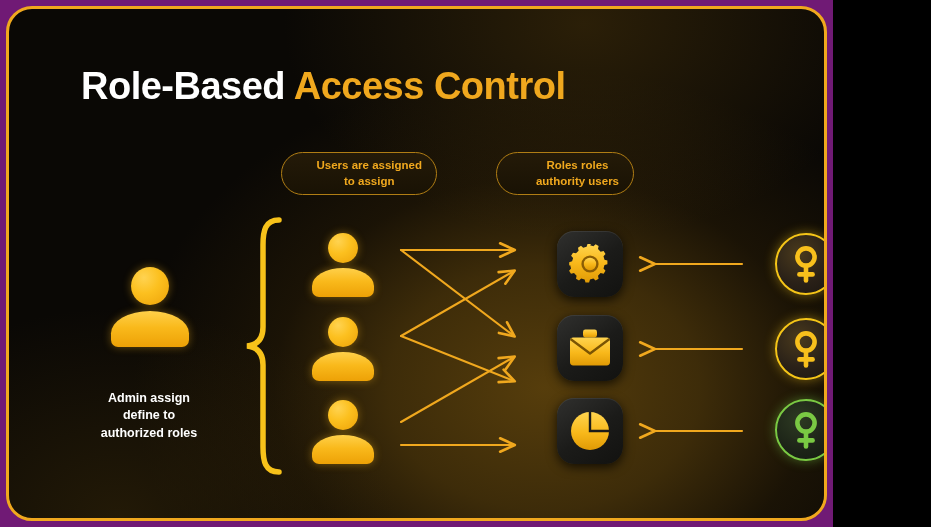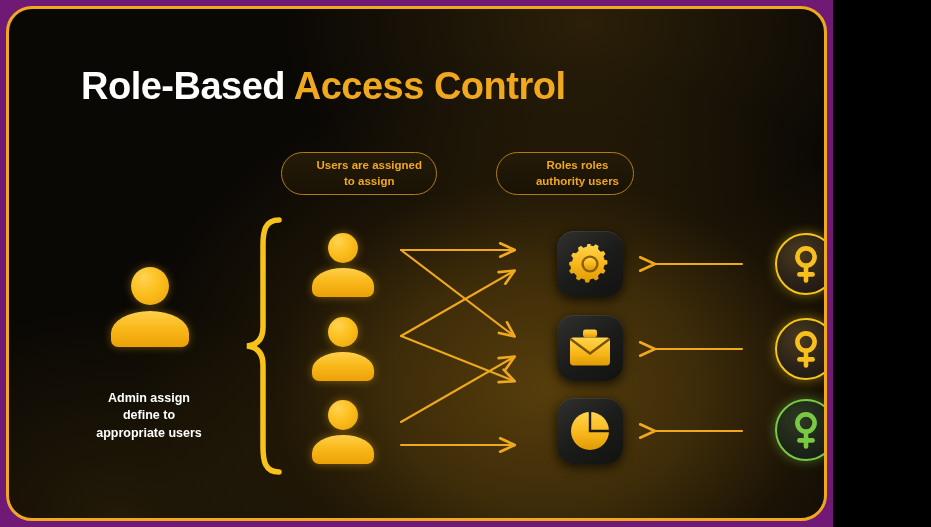--- a/index.html
+++ b/index.html
@@ -127,21 +127,21 @@
       </div>
     </div>
 
     <div class="person" id="admin-person">
       <div class="head"></div>
       <div class="body"></div>
     </div>
     <div id="admin-caption">
       <div>Admin assign</div>
       <div>define to</div>
-      <div>appropriate users</div>
+      <div>authorized roles</div>
     </div>
 
     <svg id="brace" viewBox="0 0 46 262">
       <path d="M40 5 C 26 5, 24 16, 24 30 L 24 112 C 24 124, 18 130, 8 131 C 18 132, 24 138, 24 150 L 24 232 C 24 246, 26 257, 40 257" fill="none" stroke="#f7c21a" stroke-width="5.5" stroke-linecap="round"></path>
     </svg>
 
     <div class="person user-person" id="user-1">
       <div class="head"></div>
       <div class="body"></div>
     </div>

